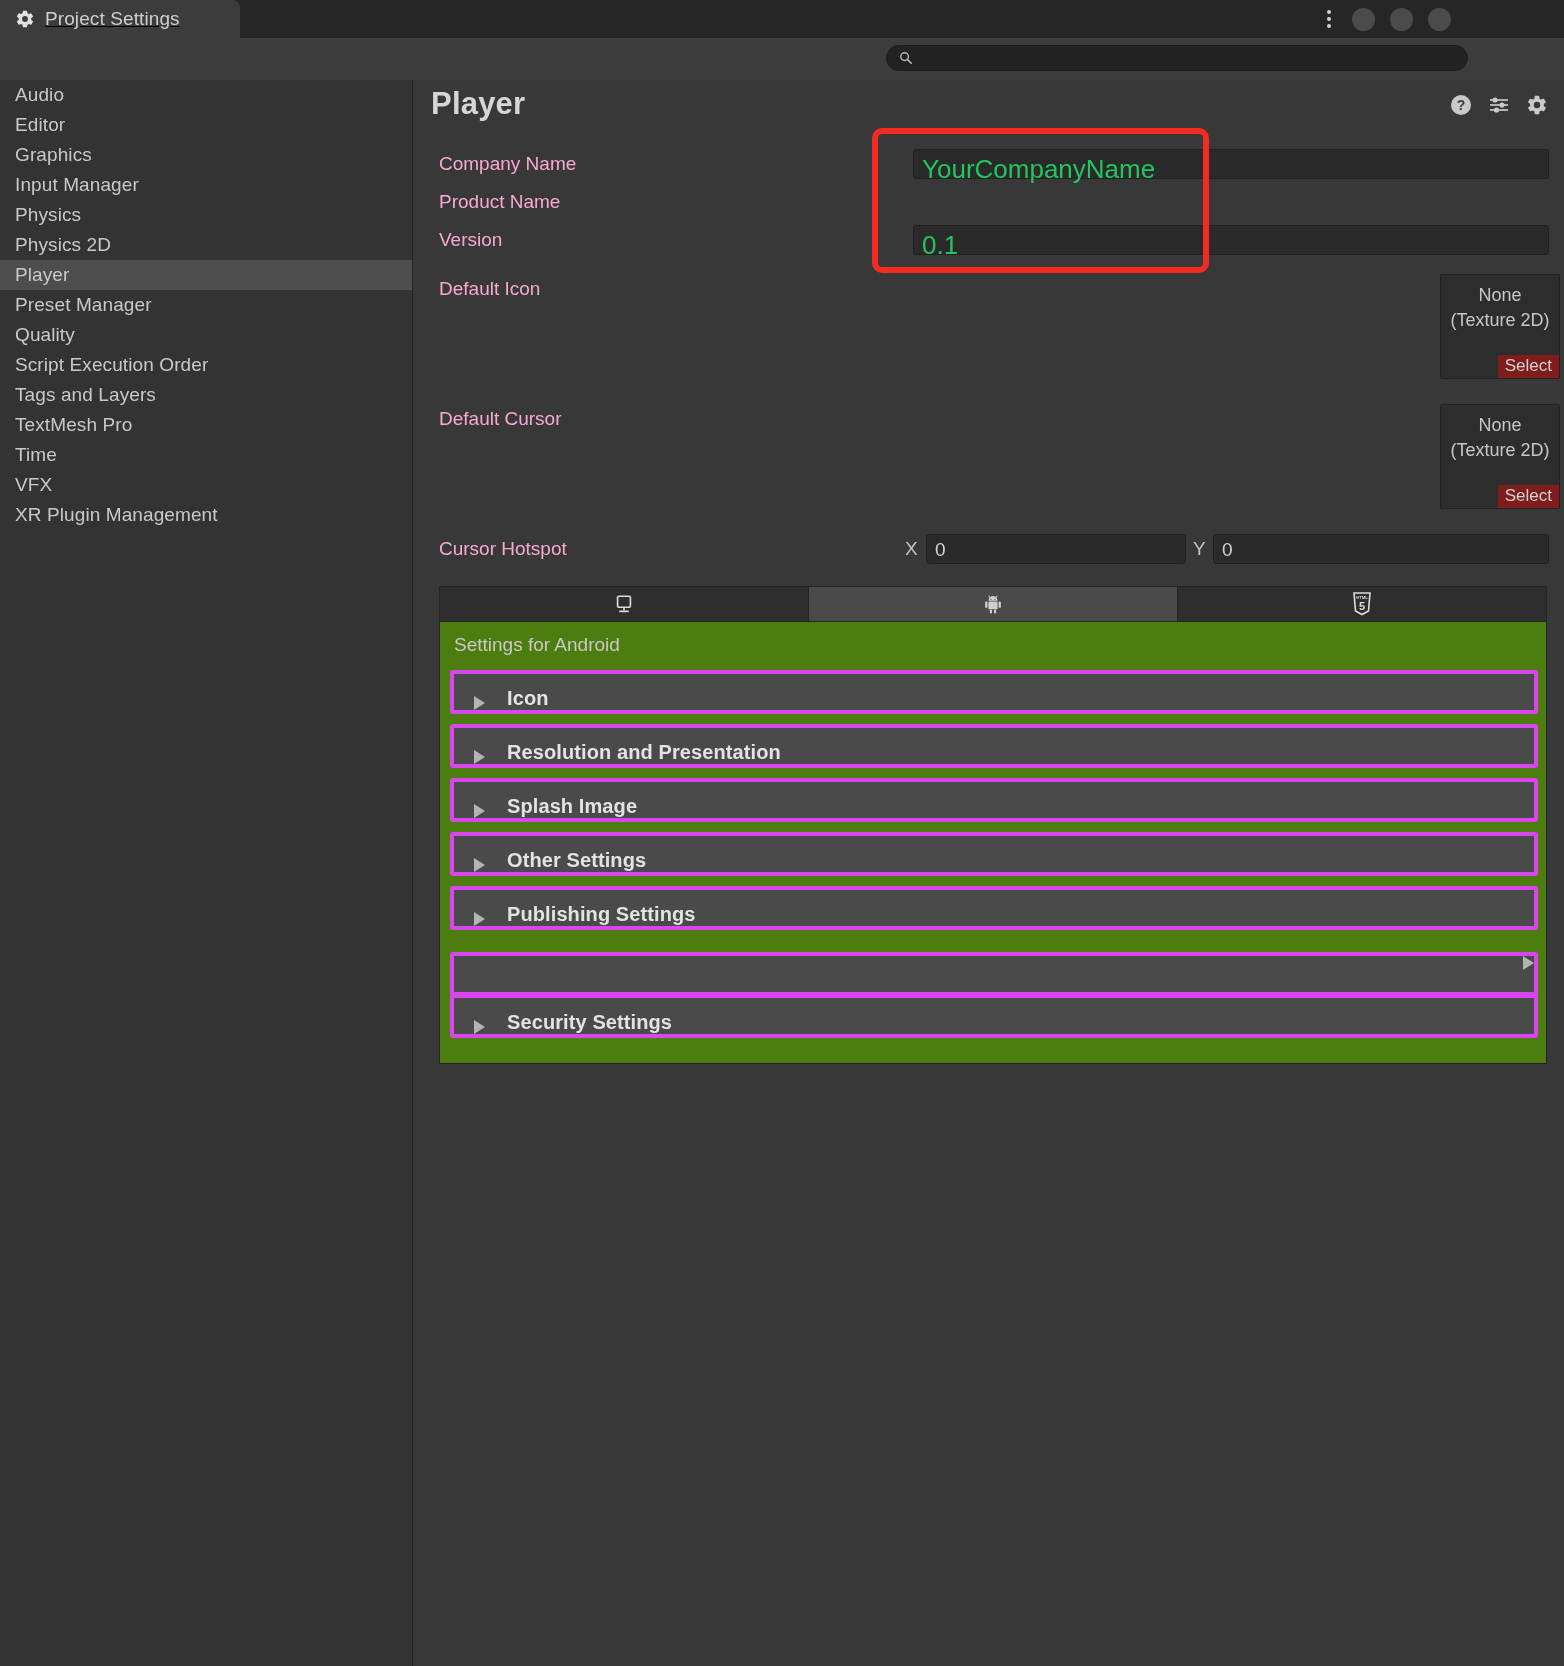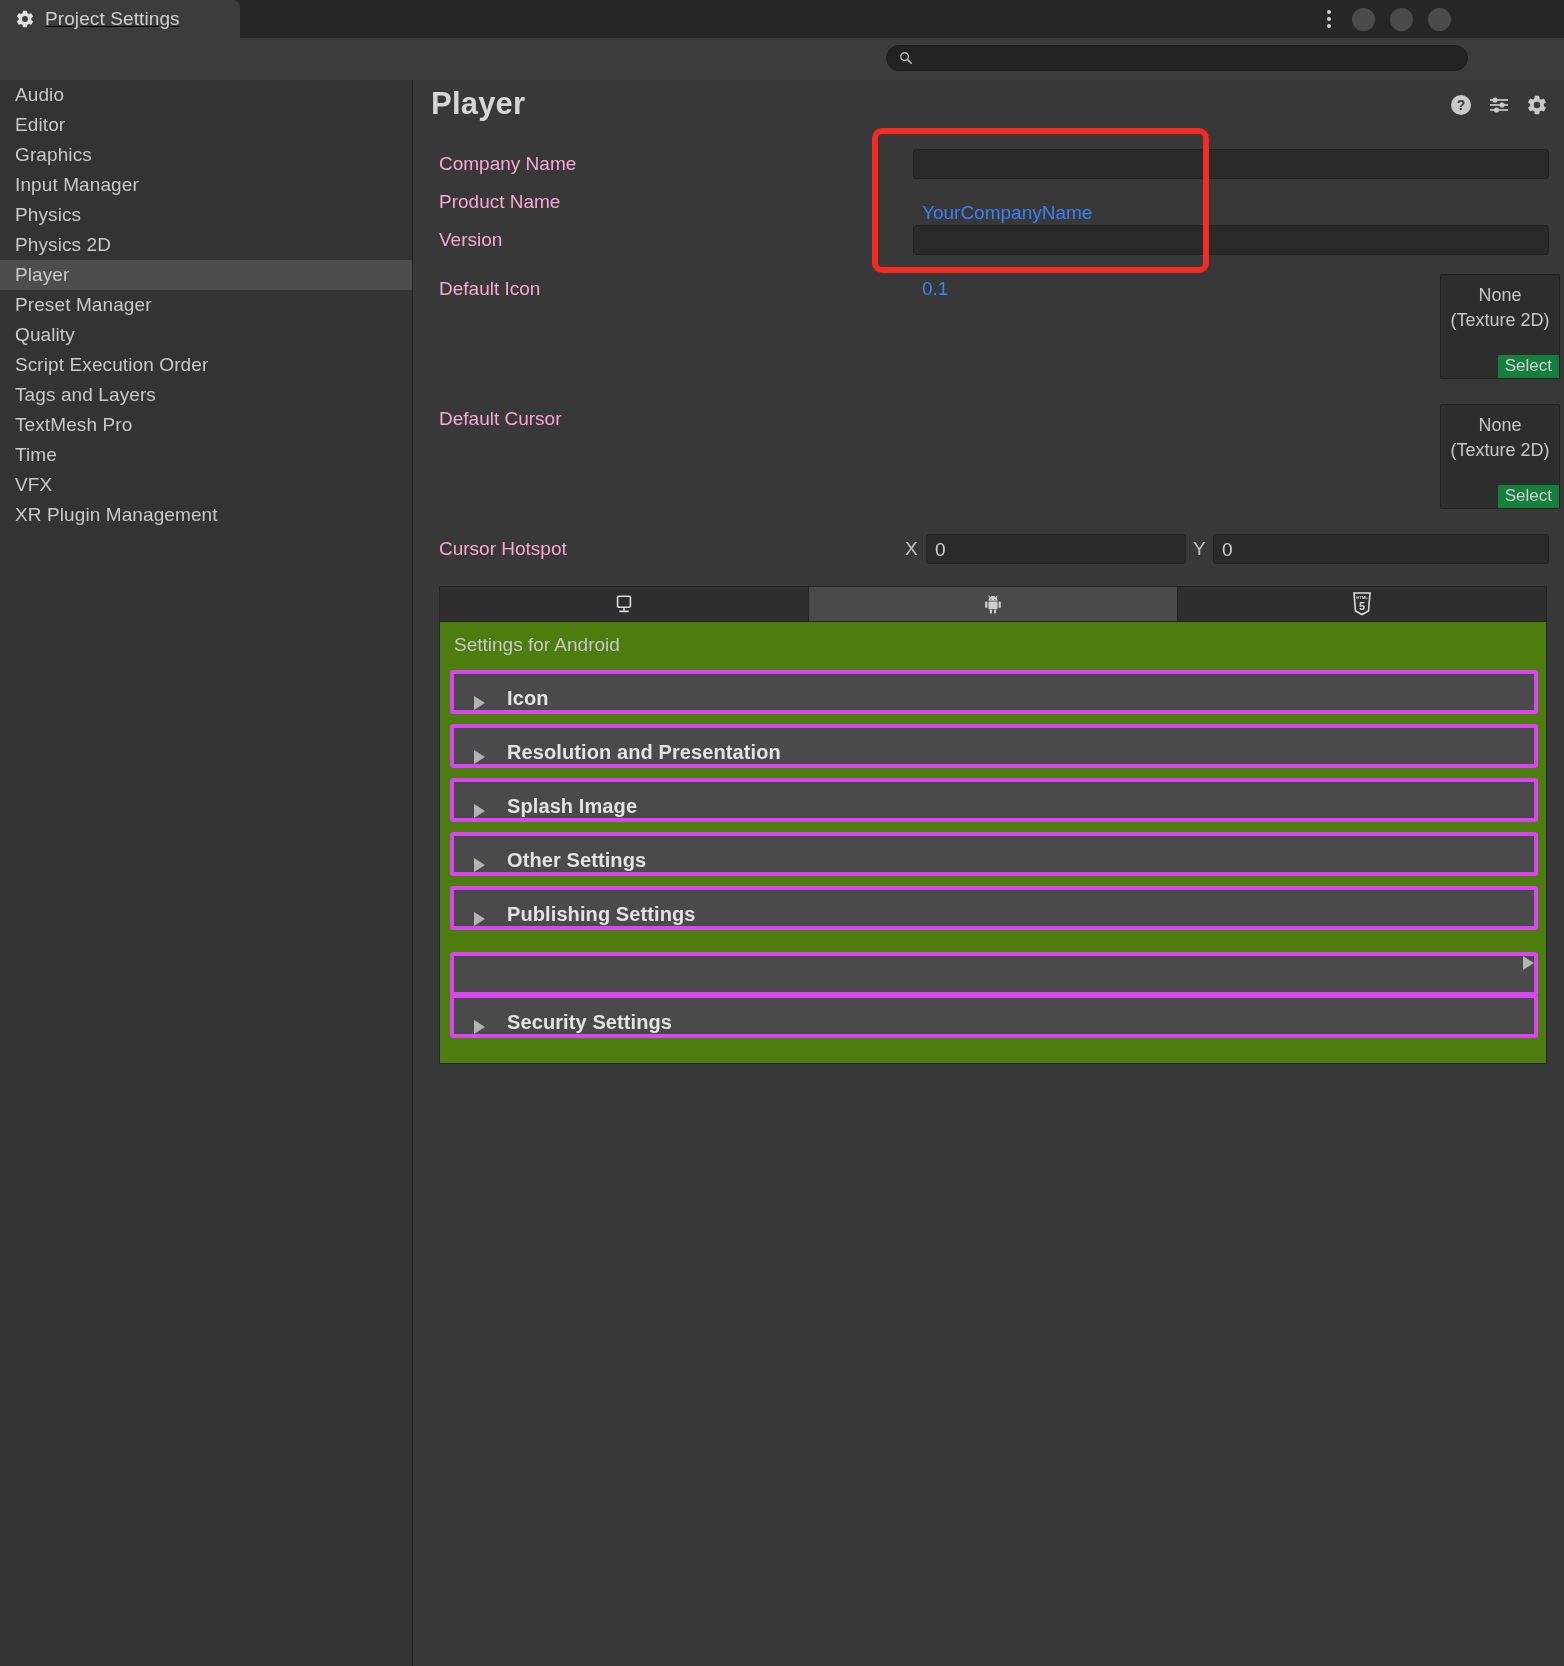--- a/index.html
+++ b/index.html
@@ -93,21 +93,21 @@
   .row .plabel {
     position: absolute; left: 26px; top: 8px;
     color: #f9a8d4; font-size: 19px;
   }
   .tfield {
     position: absolute; left: 500px; top: 4px; width: 636px; height: 30px;
     background: #2a2a2a; border: 1px solid #212121; border-radius: 3px;
   }
   .tfield span {
     position: absolute; left: 8px; top: 4px;
-    color: #3b82f6; font-size: 19px; white-space: nowrap; margin-top: 48px;
+    color: #22c55e; font-size: 26px; white-space: nowrap;
   }
 
   
   .redbox {
     position: absolute; left: 459px; top: 48px; width: 337px; height: 145px;
     border: 6px solid #f42b23; border-radius: 10px;
     pointer-events: none; z-index: 40;
   }
 
   
@@ -115,21 +115,21 @@
     position: absolute; right: 4px;
     width: 120px; height: 105px;
     background: #2d2d2d; border: 1px solid #222222; border-radius: 2px; padding-left: 36px;
   }
   .objfield .ot {
     position: absolute; left: 0; right: 0; top: 8px;
     text-align: center; color: #c7c7c7; font-size: 18px; line-height: 25px;
   }
   .objfield .selbtn {
     position: absolute; right: 0; bottom: 0;
-    background: #15803d; color: #d2d2d2;
+    background: #7f1d1d; color: #d2d2d2;
     font-size: 17px; padding: 1px 7px 2px 7px;
     border-top-left-radius: 2px;
   }
 
   
   .vec-label {
     position: absolute; color: #c5c5c5; font-size: 19px; top: 8px;
   }
   .vecfield {
     position: absolute; top: 4px; height: 30px;

